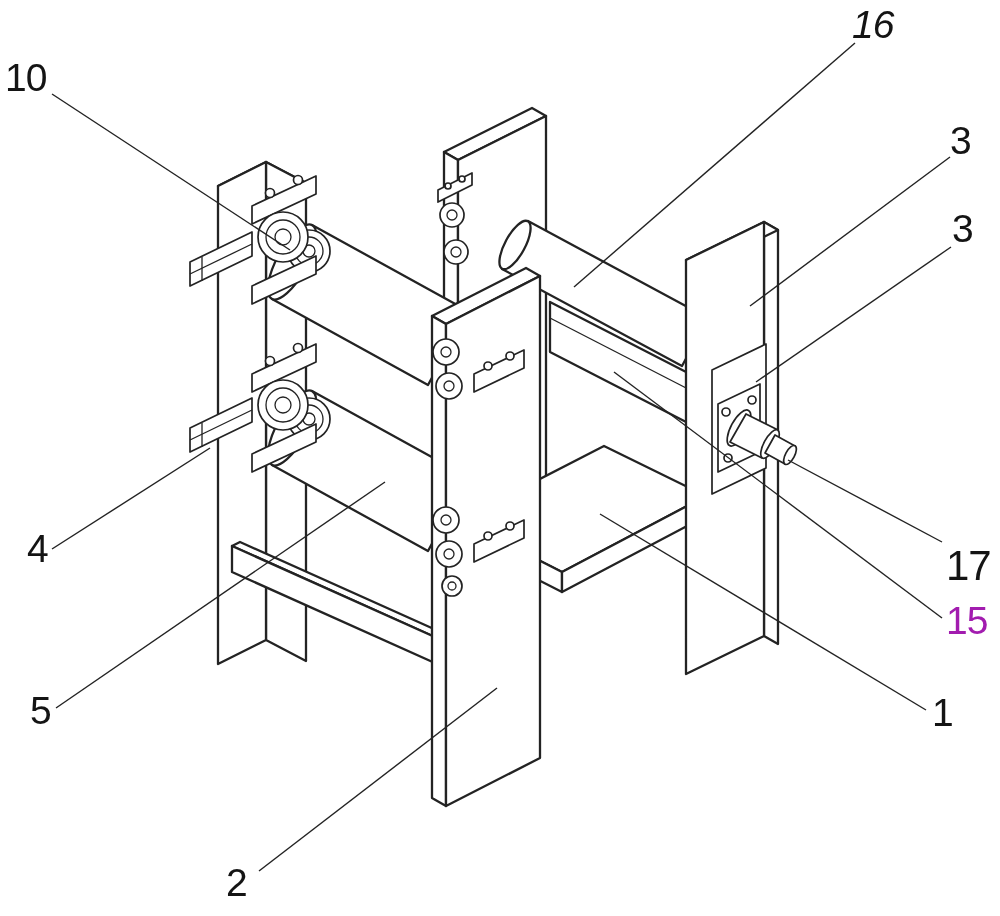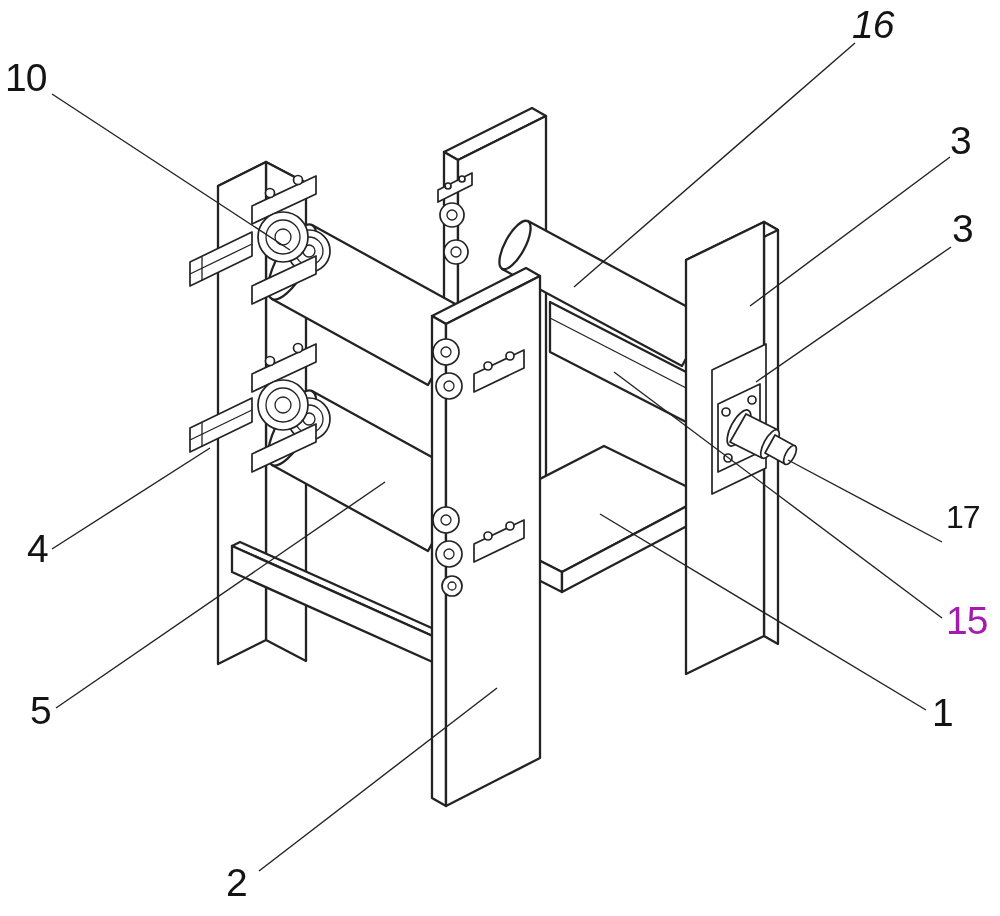--- a/index.html
+++ b/index.html
@@ -179,15 +179,15 @@
   <div id="callouts">
     <span class="callout" style="left: 5px; top: 58px; color: rgb(20, 20, 20); font-size: 39px;">10</span>
     <span class="callout" style="left: 852px; top: 5px; color: rgb(20, 20, 20); font-size: 39px; font-style: italic;">16</span>
     <span class="callout" style="left: 950px; top: 121px; color: rgb(20, 20, 20); font-size: 39px;">3</span>
     <span class="callout" style="left: 952px; top: 209px; color: rgb(20, 20, 20); font-size: 39px;">3</span>
     <span class="callout" style="left: 27px; top: 529px; color: rgb(20, 20, 20); font-size: 39px;">4</span>
     <span class="callout" style="left: 30px; top: 691px; color: rgb(20, 20, 20); font-size: 39px;">5</span>
     <span class="callout" style="left: 226px; top: 863px; color: rgb(20, 20, 20); font-size: 39px;">2</span>
     <span class="callout" style="left: 932px; top: 693px; color: rgb(20, 20, 20); font-size: 39px;">1</span>
     <span class="callout" style="left: 946px; top: 601px; color: #a21caf; font-size: 39px;">15</span>
-    <span class="callout" style="left: 946px; top: 501px; color: rgb(20, 20, 20); font-size: 32px;">17</span>
+    <span class="callout" style="left: 946px; top: 545px; color: rgb(20, 20, 20); font-size: 42px;">17</span>
   </div>
 </div>
 
 </body></html>

